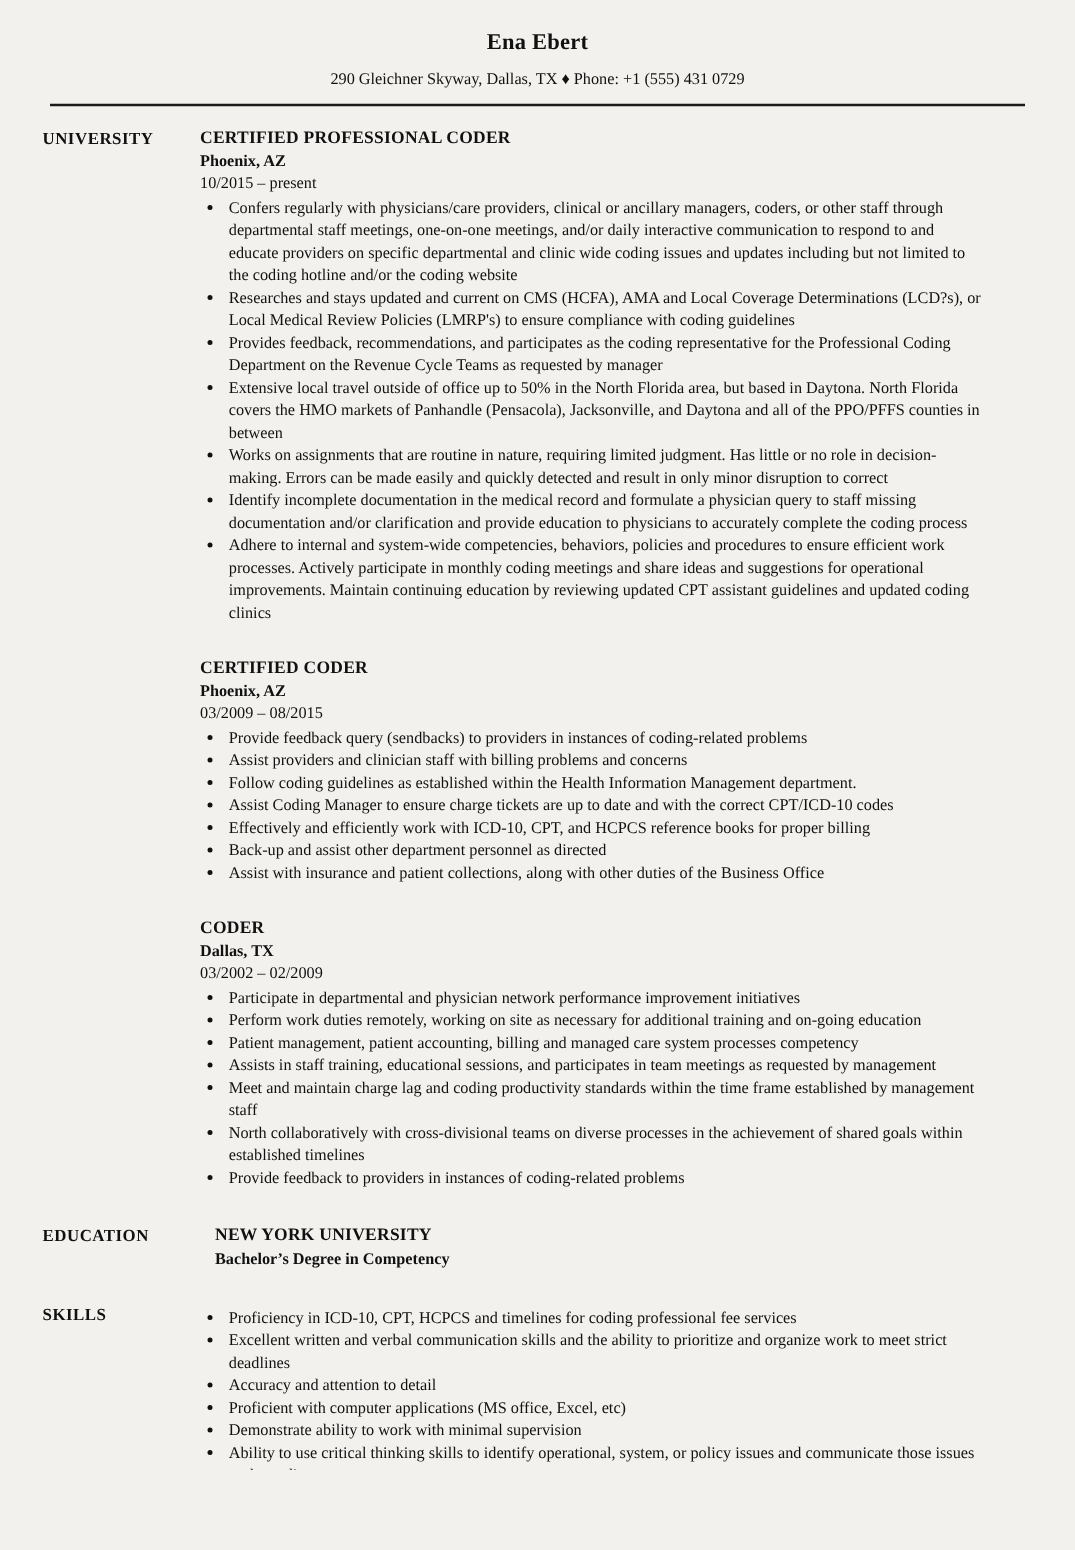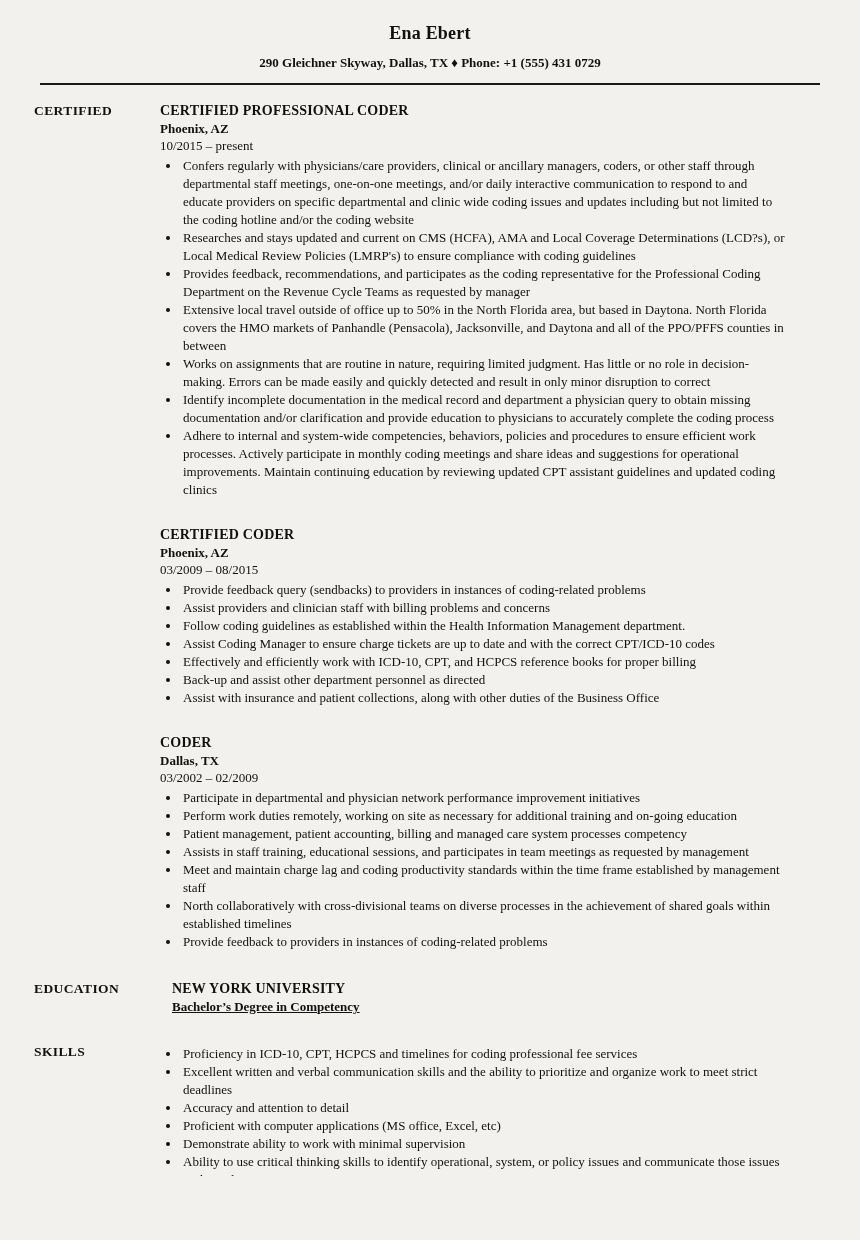--- a/index.html
+++ b/index.html
@@ -20,21 +20,21 @@
     margin: 0;
     text-align: center;
     font-size: 18px;
     line-height: 22px;
     font-weight: bold;
     letter-spacing: 0.2px;
   }
   .contact {
     margin-top: 10px;
     text-align: center;
-    font-weight: bold;
+    font-weight: normal;
     font-size: 13px;
   }
   .rule {
     border: none;
     border-top: 2px solid #1a1a1a;
     margin: 11px 40px 0 40px;
   }
 
   main { margin-top: 16px; }
   section.row {
@@ -70,52 +70,52 @@
   ul.bullets li { margin: 0; padding-left: 2px; }
 
   section.education-row { margin-top: 28px; gap: 12px; }
   h2.school {
     margin: 0;
     font-size: 14px;
     line-height: 19px;
     font-weight: bold;
     letter-spacing: 0.2px;
   }
-  .degree { font-weight: bold; line-height: 18px; text-decoration: underline; }
+  .degree { font-weight: bold; line-height: 18px; }
 
   section.skills-row { margin-top: 26px; }
 </style>
 </head>
 <body>
 
 <div class="page">
 
   <header>
     <h1 class="name">Ena Ebert</h1>
     <div class="contact">290 Gleichner Skyway, Dallas, TX ♦ Phone: +1 (555) 431 0729</div>
     <hr class="rule">
   </header>
 
   <main>
 
     <section class="row experience-row">
-      <div class="side-label">CERTIFIED</div>
+      <div class="side-label">UNIVERSITY</div>
       <div class="content">
 
         <article class="job">
           <h2 class="job-title">CERTIFIED PROFESSIONAL CODER</h2>
           <div class="job-location">Phoenix, AZ</div>
           <div class="job-dates">10/2015 – present</div>
           <ul class="bullets">
             <li>Confers regularly with physicians/care providers, clinical or ancillary managers, coders, or other staff through departmental staff meetings, one-on-one meetings, and/or daily interactive communication to respond to and educate providers on specific departmental and clinic wide coding issues and updates including but not limited to the coding hotline and/or the coding website</li>
             <li>Researches and stays updated and current on CMS (HCFA), AMA and Local Coverage Determinations (LCD?s), or Local Medical Review Policies (LMRP's) to ensure compliance with coding guidelines</li>
             <li>Provides feedback, recommendations, and participates as the coding representative for the Professional Coding Department on the Revenue Cycle Teams as requested by manager</li>
             <li>Extensive local travel outside of office up to 50% in the North Florida area, but based in Daytona. North Florida covers the HMO markets of Panhandle (Pensacola), Jacksonville, and Daytona and all of the PPO/PFFS counties in between</li>
             <li>Works on assignments that are routine in nature, requiring limited judgment. Has little or no role in decision-making. Errors can be made easily and quickly detected and result in only minor disruption to correct</li>
-            <li>Identify incomplete documentation in the medical record and department a physician query to obtain missing documentation and/or clarification and provide education to physicians to accurately complete the coding process</li>
+            <li>Identify incomplete documentation in the medical record and formulate a physician query to staff missing documentation and/or clarification and provide education to physicians to accurately complete the coding process</li>
             <li>Adhere to internal and system-wide competencies, behaviors, policies and procedures to ensure efficient work processes. Actively participate in monthly coding meetings and share ideas and suggestions for operational improvements. Maintain continuing education by reviewing updated CPT assistant guidelines and updated coding clinics</li>
           </ul>
         </article>
 
         <article class="job">
           <h2 class="job-title">CERTIFIED CODER</h2>
           <div class="job-location">Phoenix, AZ</div>
           <div class="job-dates">03/2009 – 08/2015</div>
           <ul class="bullets">
             <li>Provide feedback query (sendbacks) to providers in instances of coding-related problems</li>

